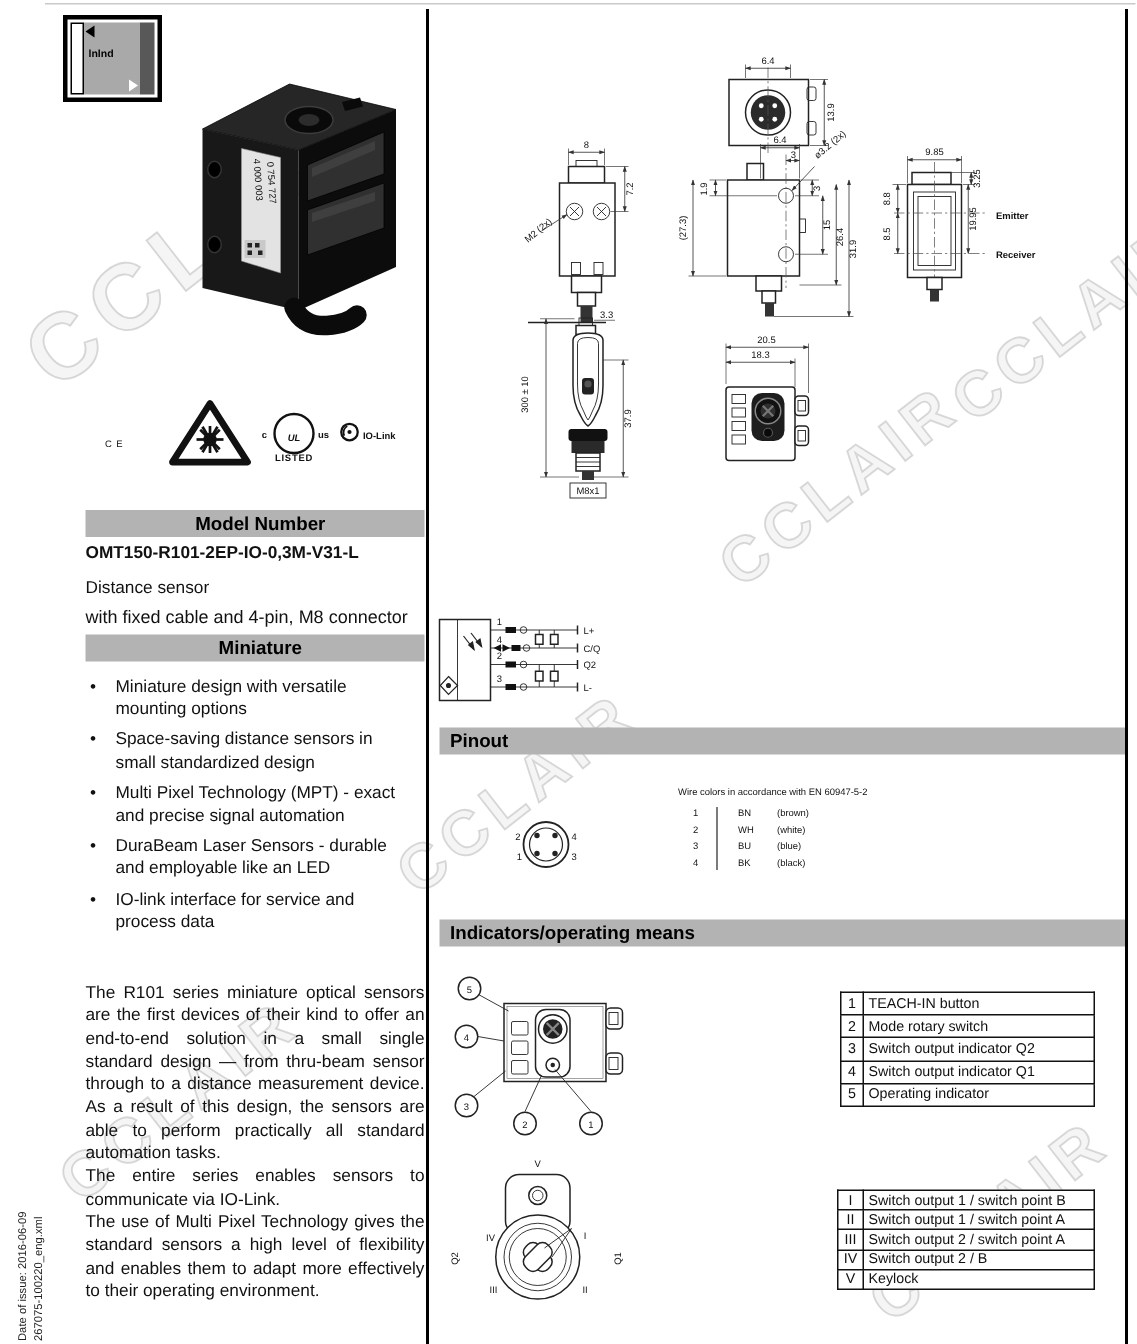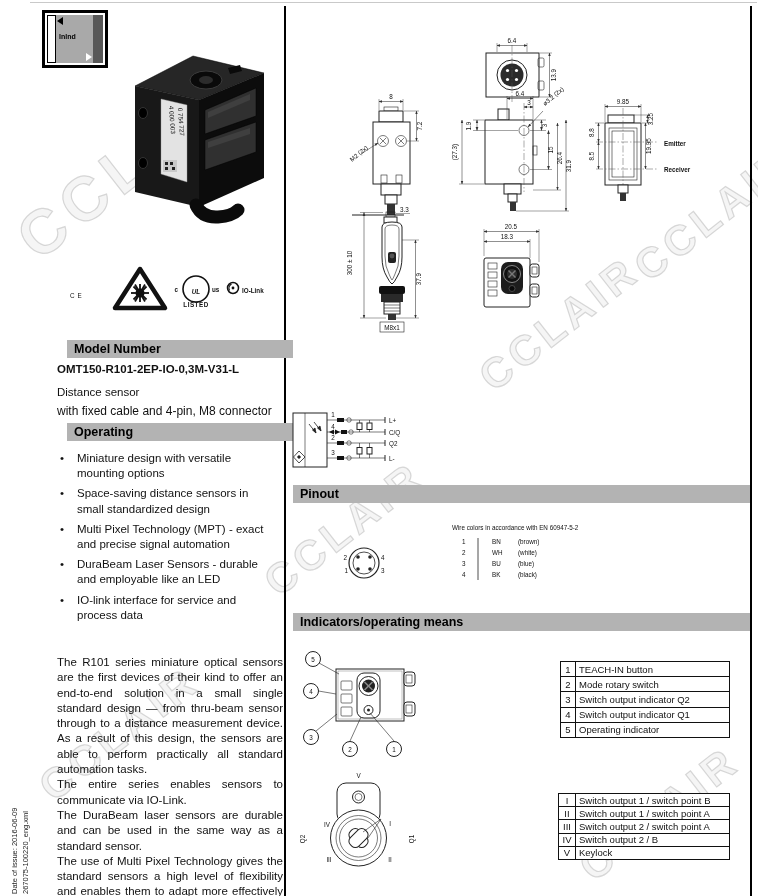--- a/index.html
+++ b/index.html
@@ -1,20 +1,20 @@
 <!DOCTYPE html>
 <html><head>
 <meta charset="utf-8">
 <style>
   html,body{margin:0;padding:0;background:#fff;}
   #page{position:relative;width:758px;height:896px;background:#fff;overflow:hidden;
         font-family:"Liberation Sans","DejaVu Sans",sans-serif;color:#111;}
   .bar{position:absolute;background:#b3b3b3;font-weight:bold;font-size:12.5px;height:18px;
        line-height:18px;padding-left:7px;color:#000;}
-  .bar.l{left:67px;width:219px;}
+  .bar.l{left:57px;width:219px;text-align:center;}
   .bar.r{left:293px;width:450px;}
   .vline{position:absolute;width:2px;background:#000;}
   .topline{position:absolute;left:30px;top:2px;width:727px;height:1px;background:#c9c9c9;}
   .wm{position:absolute;font-weight:bold;letter-spacing:5px;font-size:42px;
       color:rgba(190,190,190,0.16);-webkit-text-stroke:1.2px rgba(180,180,180,0.5);
       transform:rotate(-38deg);white-space:nowrap;pointer-events:none;}
   .wm.big{font-size:62px;letter-spacing:8px;}
   .sidenote{position:absolute;left:10px;top:894px;transform:rotate(-90deg);
             transform-origin:0 0;font-size:7.5px;line-height:10.5px;color:#222;white-space:nowrap;}
   
@@ -136,21 +136,21 @@
       <path d="M229.5,290.5 a5,5 0 0 1 2,-6.5" stroke="#111" stroke-width="1.2" fill="none"></path>
       <text x="242" y="292.5" font-size="12" font-weight="bold">IO-Link</text>
     </g>
   </svg>
 
   <div class="bar l" style="top:340px;">Model Number</div>
   <div class="model">OMT150-R101-2EP-IO-0,3M-V31-L</div>
   <div class="ptype">Distance sensor</div>
   <div class="pdesc">with fixed cable and 4-pin, M8 connector</div>
 
-  <div class="bar l" style="top:423px;">Operating</div>
+  <div class="bar l" style="top:423px;">Miniature</div>
   <div class="featlist">
     <div class="feat">
         <span class="b">•</span>
         <span>Miniature design with versatile mounting options</span>
       </div>
     <div class="feat">
         <span class="b">•</span>
         <span>Space-saving distance sensors in small standardized design</span>
       </div>
     <div class="feat">
@@ -163,21 +163,20 @@
       </div>
     <div class="feat">
         <span class="b">•</span>
         <span>IO-link interface for service and process data</span>
       </div>
   </div>
 
   <div class="pi">
     <p>The R101 series miniature optical sensors are the first devices of their kind to offer an end-to-end solution in a small single standard design — from thru-beam sensor through to a distance measurement device. As a result of this design, the sensors are able to perform practically all standard automation tasks.</p>
     <p>The entire series enables sensors to communicate via IO-Link.</p>
-    <p>The DuraBeam laser sensors are durable and can be used in the same way as a standard sensor.</p>
     <p>The use of Multi Pixel Technology gives the standard sensors a high level of flexibility and enables them to adapt more effectively to their operating environment.</p>
   </div>
 
   <svg style="left:292px;top:32px;" width="466" height="320" viewBox="292 32 466 320">
     <defs>
       <marker id="ar" viewBox="0 0 10 10" refX="9" refY="5" markerWidth="7" markerHeight="7" orient="auto-start-reverse">
         <path d="M0,1.5 L10,5 L0,8.5 z" fill="#333"></path>
       </marker>
     </defs>
 

